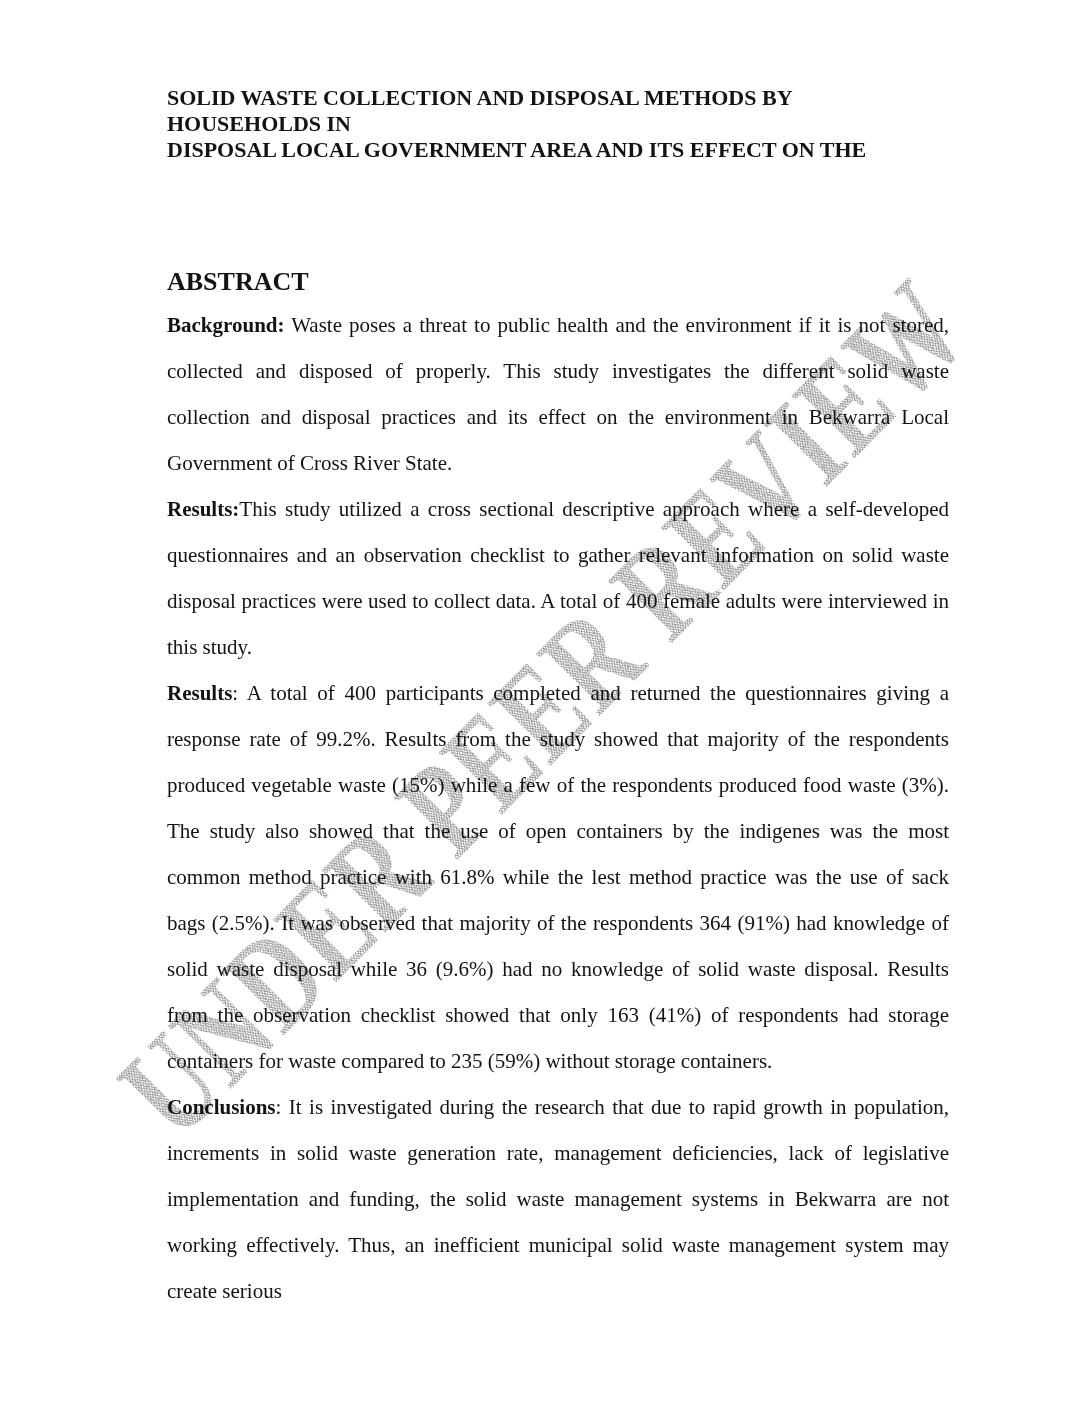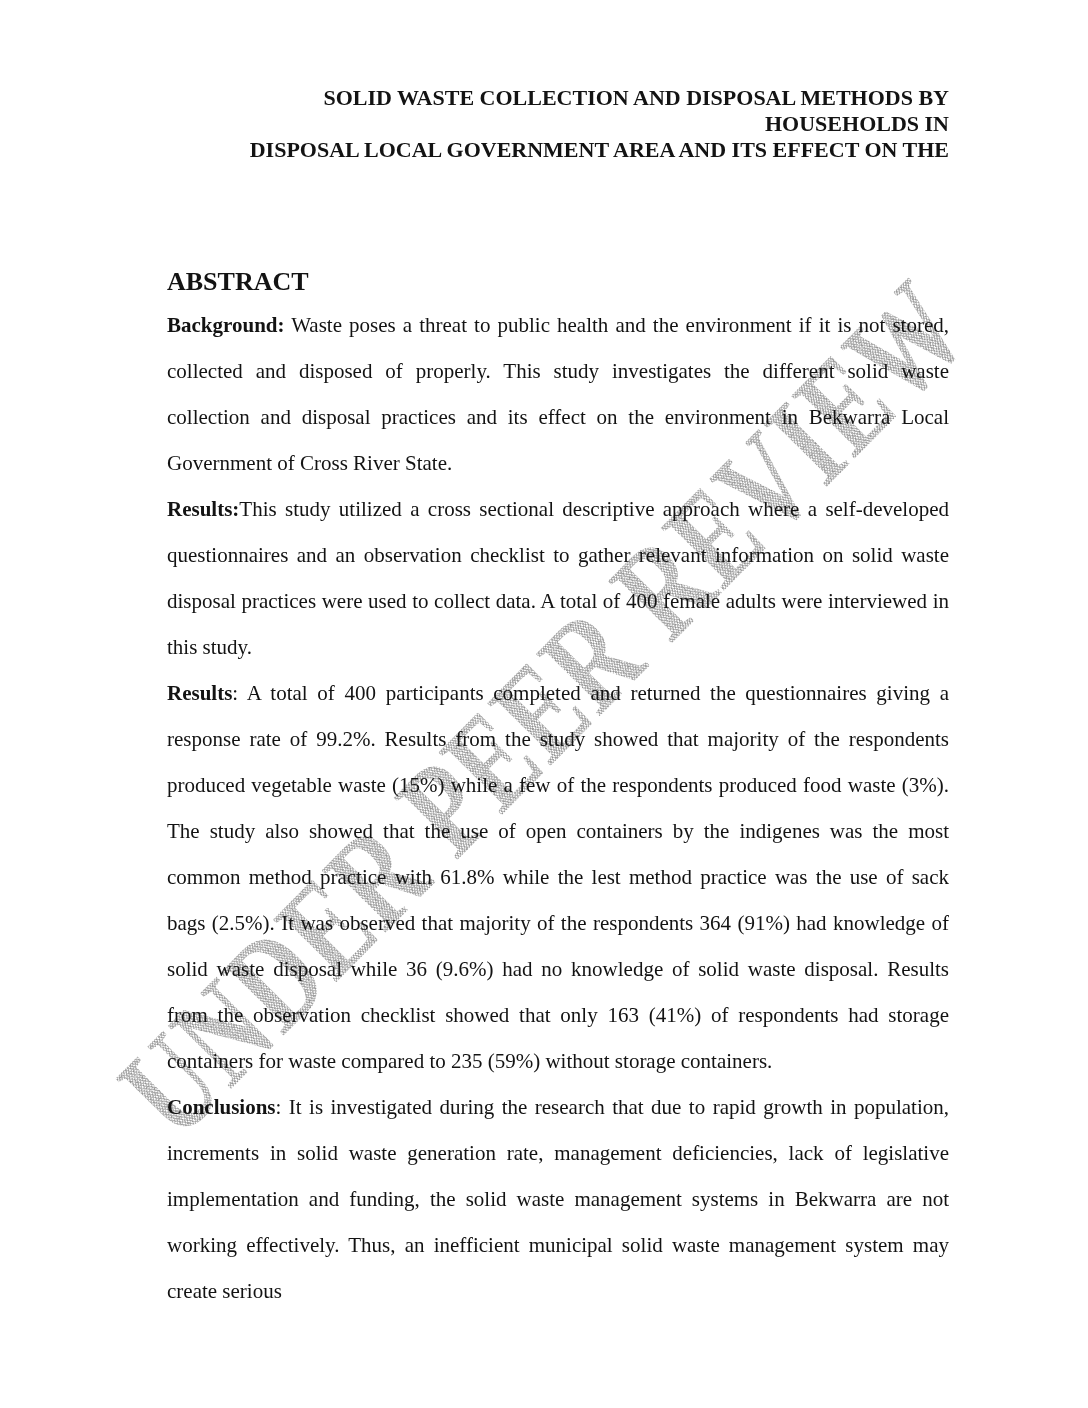--- a/index.html
+++ b/index.html
@@ -49,21 +49,21 @@
     position: absolute;
     left: 167px;
     top: 85px;
     width: 782px;
     z-index: 1;
   }
   .title {
     font-weight: bold;
     font-size: 22px;
     line-height: 26px;
-    text-align: right;
+    text-align: left;
   }
   .abstract-heading {
     margin-top: 106px;
     font-weight: bold;
     font-size: 26px;
     line-height: 26px;
   }
   .body-text {
     margin-top: 7px;
   }

